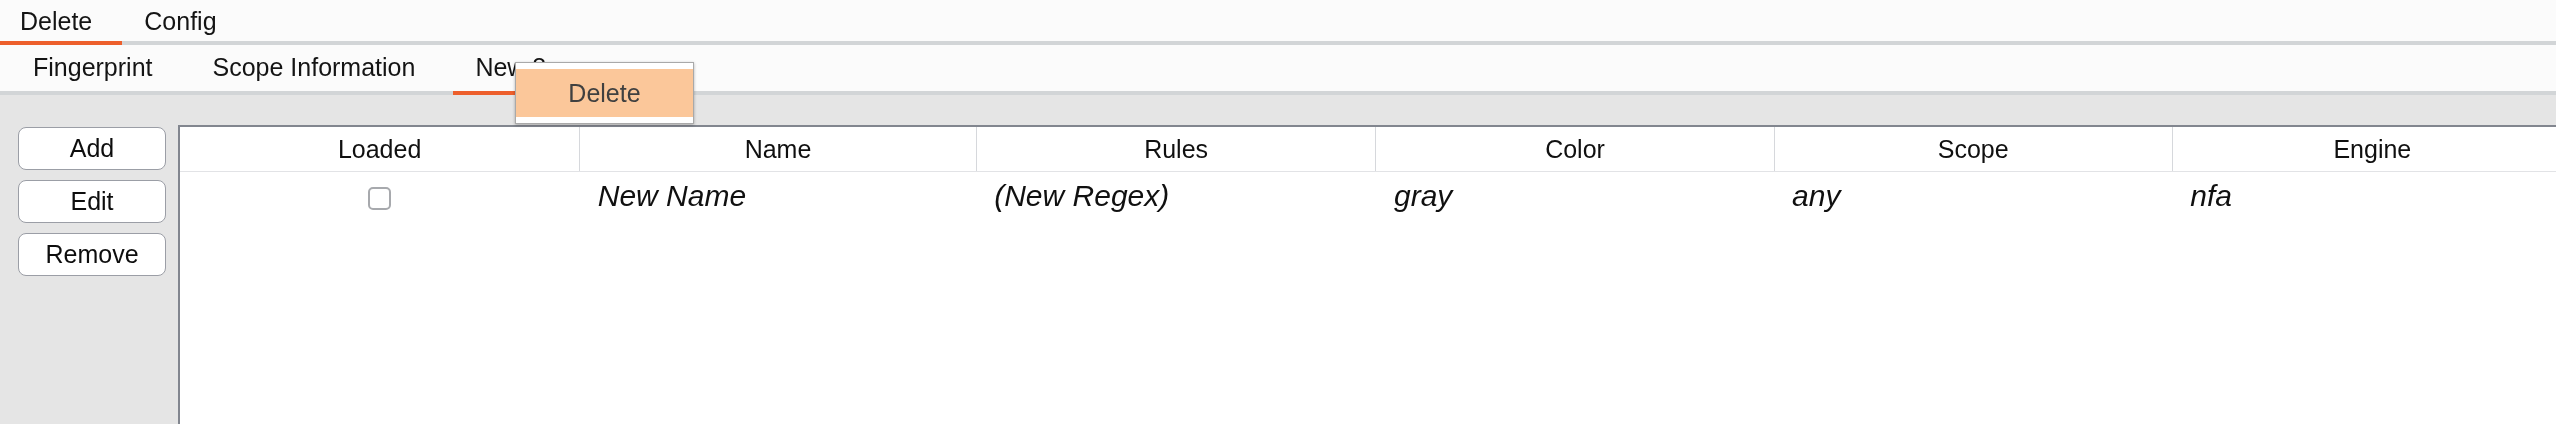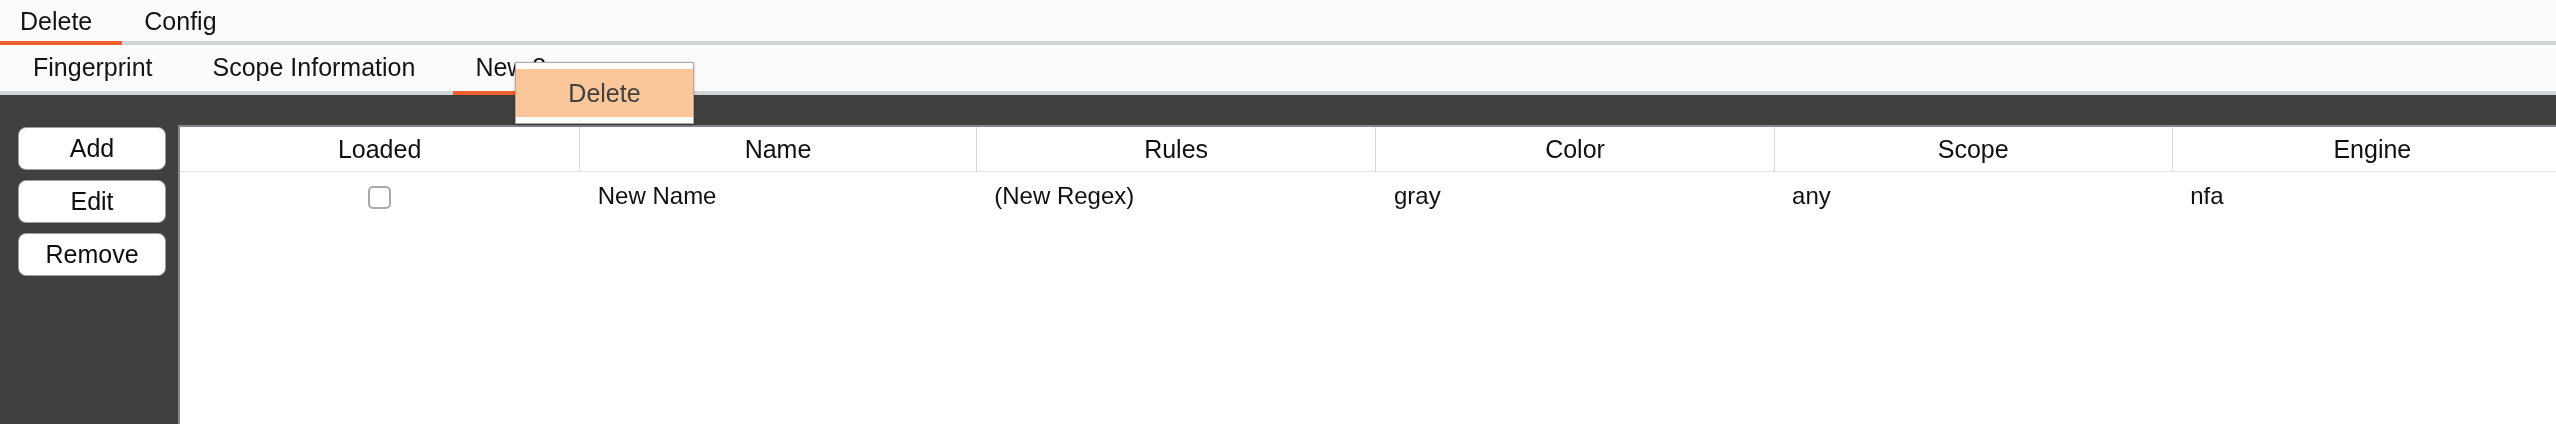--- a/index.html
+++ b/index.html
@@ -97,21 +97,21 @@
     height: 4px;
     background: #ed5f2c;
   }
 
   
   .content {
     position: absolute;
     left: 0; top: 95px;
     width: 2556px;
     height: 329px;
-    background: #404040;
+    background: #e5e5e5;
   }
 
   
   .buttoncol {
     position: absolute;
     left: 18px;
     top: 32px;
     width: 148px;
   }
   .sidebtn {
@@ -157,26 +157,27 @@
     color: #101010;
     background: #ffffff;
     border-right: 1px solid #d6d8dc;
     border-bottom: 1px solid #e2e3e6;
     text-align: center;
     padding: 0;
   }
   table.grid thead th:last-child { border-right: none; }
   table.grid tbody td {
     height: 48px;
-    font-size: 24px;
+    font-size: 30px;
     color: #101010;
     padding: 0 0 0 18px;
     border: none;
     text-align: left;
     vertical-align: middle;
+    font-style: italic;
   }
   table.grid tbody td.cell-check {
     text-align: center;
     padding: 0;
   }
   .chk {
     display: inline-block;
     width: 23px;
     height: 23px;
     border: 2px solid #a7a9ad;

